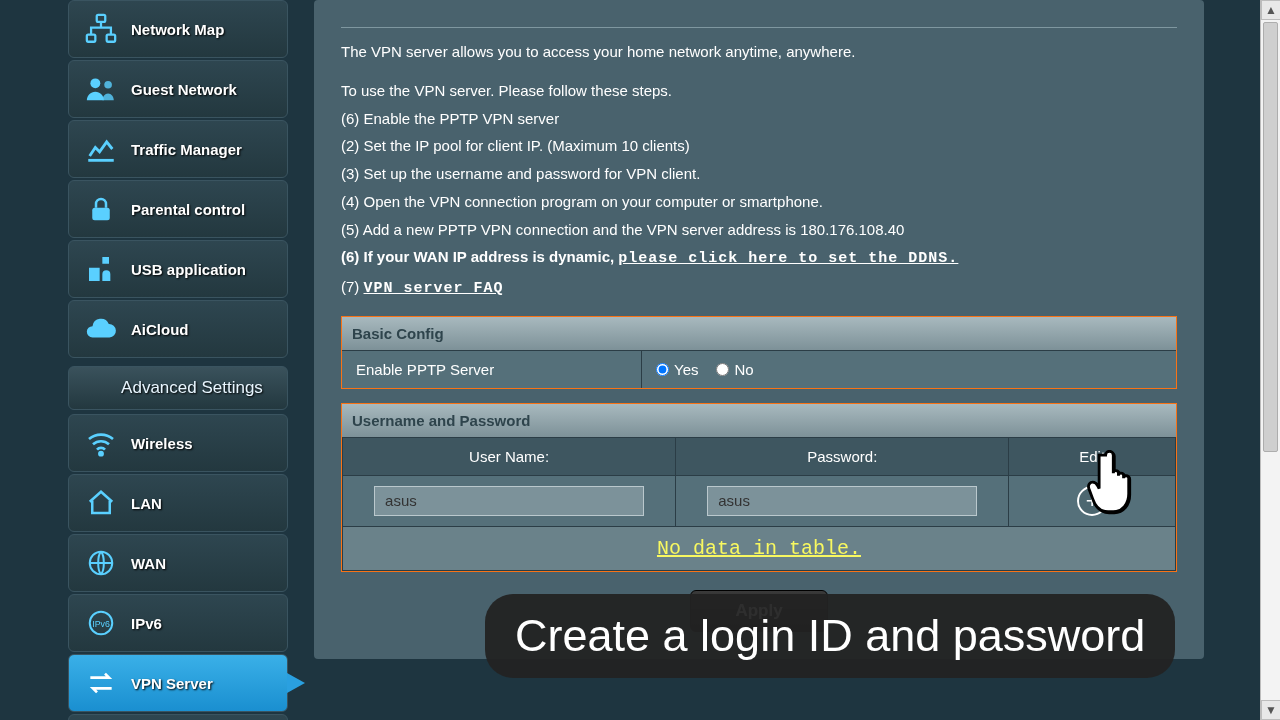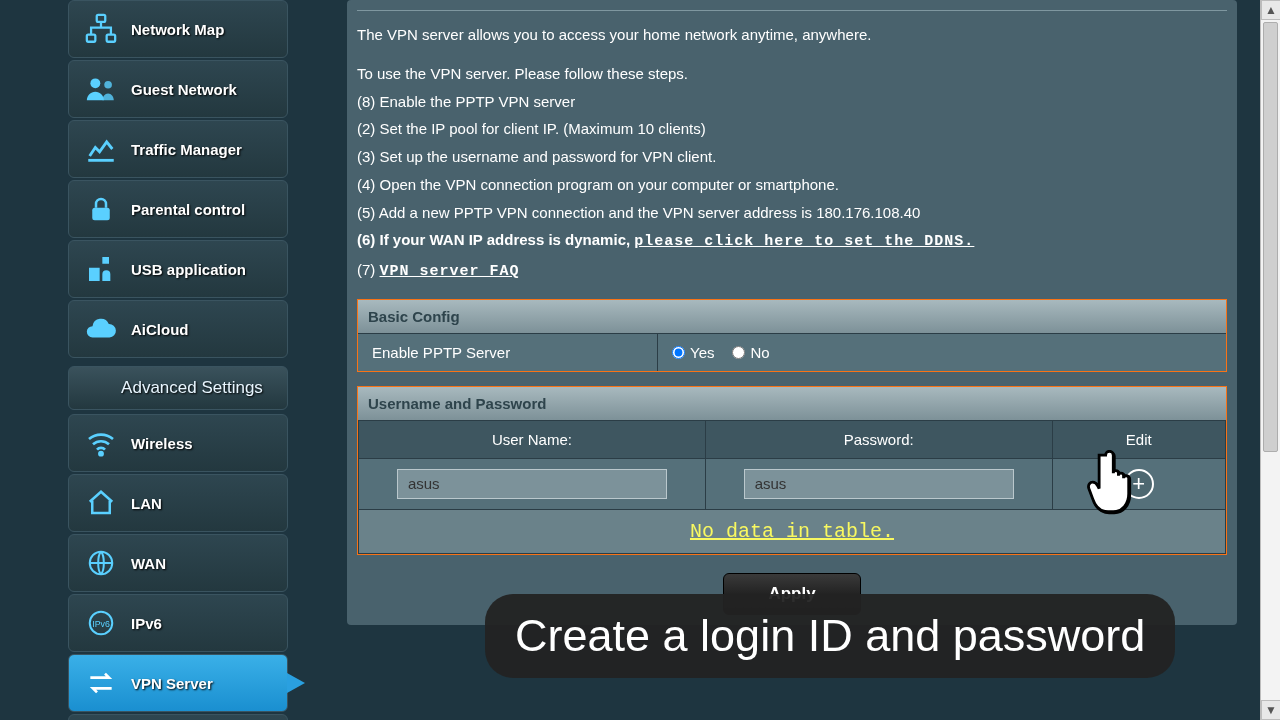--- a/index.html
+++ b/index.html
@@ -9,21 +9,20 @@
   width: 1280px;
   height: 720px;
   overflow: hidden;
   color: #fff;
   position: relative;
 }
 .container {
   display: flex;
   width: 1260px;
   height: 720px;
-  gap: 33px;
 }
 .sidebar {
   width: 288px;
   padding: 0 0 0 68px;
   background: #1e3540;
 }
 .nav-item {
   display: flex;
   align-items: center;
   height: 58px;
@@ -82,21 +81,21 @@
   margin-left: 28px;
 }
 .content {
   flex: 1;
   padding: 0 10px 0 26px;
   background: #1e3540;
 }
 .panel {
   background: #49626d;
   border-radius: 4px;
-  padding: 10px;
+  padding: 27px;
   width: 890px;
 }
 .intro {
   color: #fff;
   font-size: 15px;
   line-height: 1.65;
 }
 .intro p { margin: 3px 0; }
 .intro a.link {
   color: #fff;
@@ -389,21 +388,21 @@
     </div>
 
   </div>
 
   <div class="content">
     <div class="panel">
       <hr class="hr">
       <div class="intro">
         <p>The VPN server allows you to access your home network anytime, anywhere.</p>
         <p style="margin-top:14px">To use the VPN server. Please follow these steps.</p>
-        <p>(8) Enable the PPTP VPN server</p>
+        <p>(6) Enable the PPTP VPN server</p>
         <p>(2) Set the IP pool for client IP. (Maximum 10 clients)</p>
         <p>(3) Set up the username and password for VPN client.</p>
         <p>(4) Open the VPN connection program on your computer or smartphone.</p>
         <p>(5) Add a new PPTP VPN connection and the VPN server address is 180.176.108.40</p>
         <p><span class="step6">(6) If your WAN IP address is dynamic, </span><a href="#" class="link">please click here to set the DDNS.</a></p>
         <p><span>(7) </span><a href="#" class="link">VPN server FAQ</a></p>
       </div>
 
       <div class="subpanel">
         <div class="subpanel-header">Basic Config</div>

